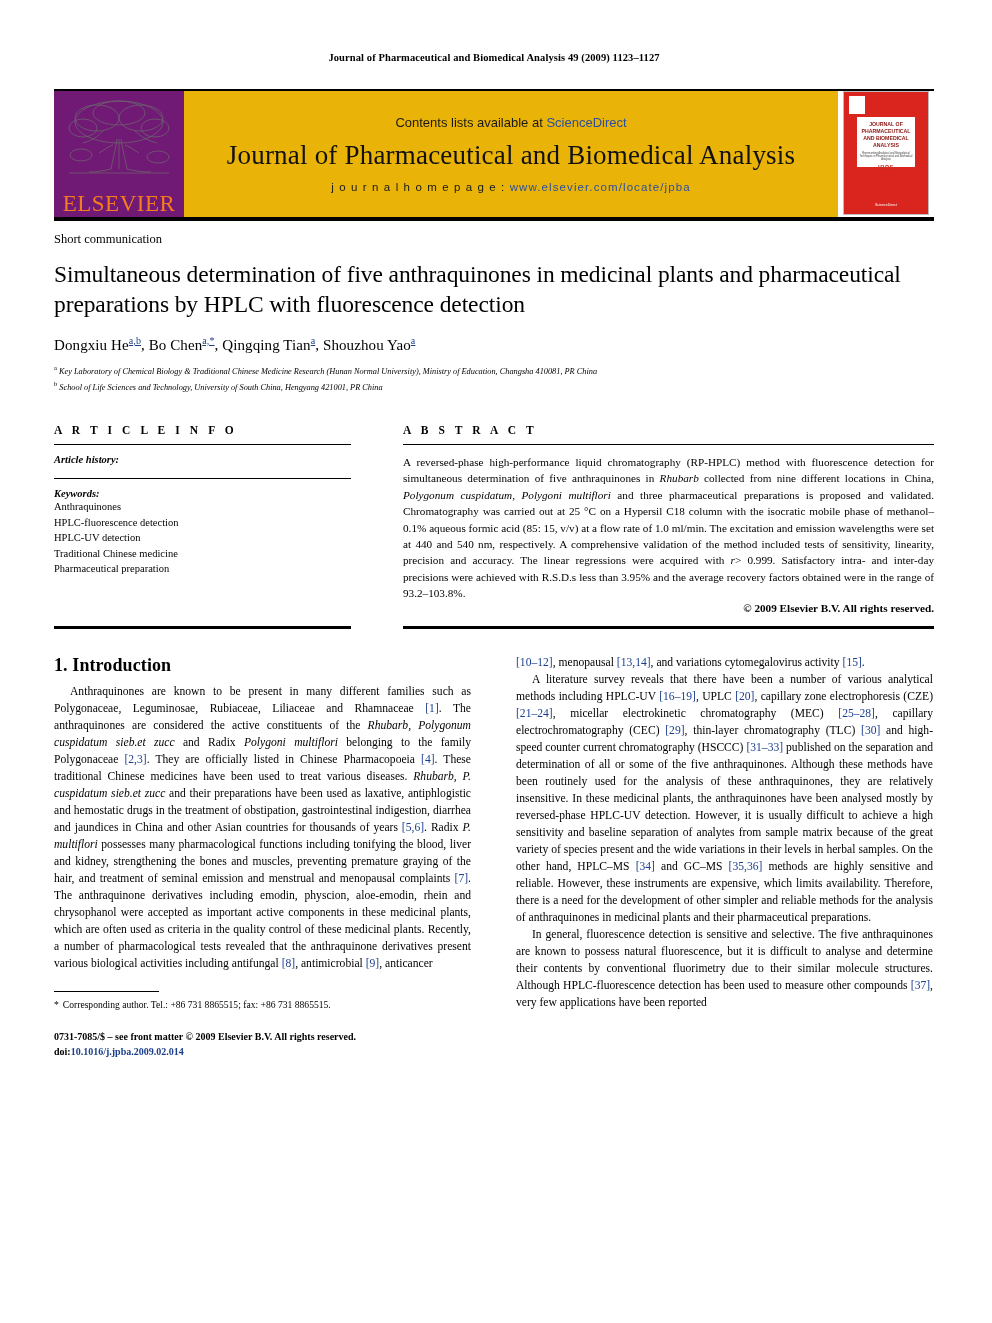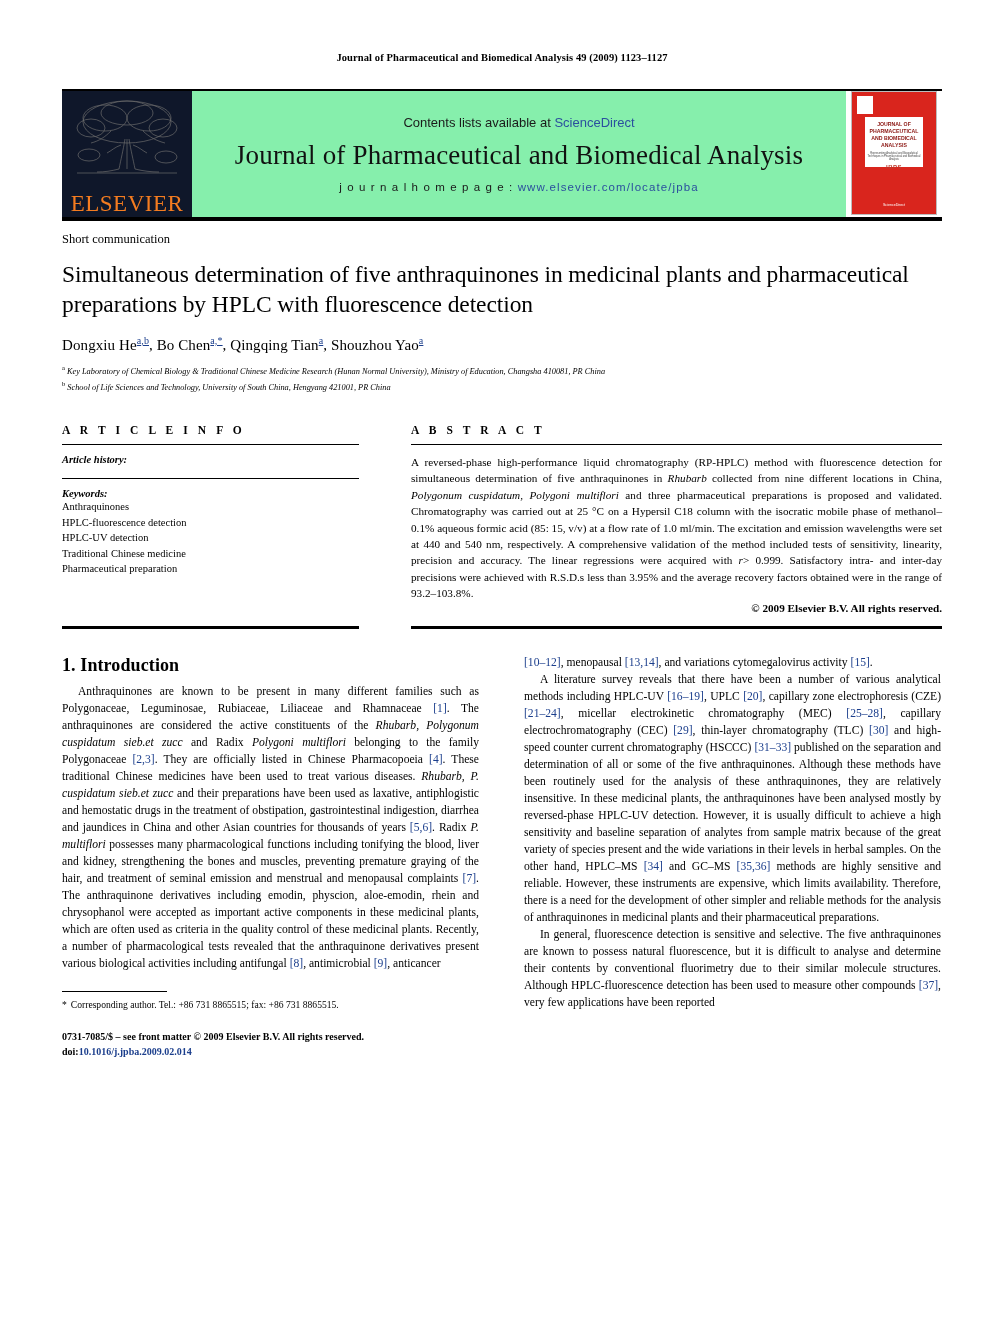--- a/index.html
+++ b/index.html
@@ -16,21 +16,21 @@
     overflow: hidden;
   }
   .page {
     position: absolute;
     left: 0; top: 0;
     width: 992px;
     height: 1323px;
   }
   .content {
     position: absolute;
-    left: 62px;
+    left: 54px;
     top: 0;
     width: 880px;
   }
 
   
   .runhead {
     text-align: center;
     font-size: 10.5px;
     font-weight: bold;
     letter-spacing: 0.1px;
@@ -49,34 +49,34 @@
   }
   .mast-left {
     width: 130px;
     flex: 0 0 130px;
     display: flex;
     flex-direction: column;
     justify-content: space-between;
     align-items: center;
     padding-top: 4px;
     padding-bottom: 2px;
-    background: #0f172a;
+    background: #701a75;
   }
   .tree-svg { display: block; }
   .elsevier-word {
     font-family: "Liberation Serif", serif;
     color: #F47C20;
     font-size: 23px;
     letter-spacing: 0.5px;
     line-height: 1;
     font-weight: 400;
   }
   .mast-center {
     flex: 1 1 auto;
-    background: #86efac;
+    background: #eab308;
     display: flex;
     flex-direction: column;
     justify-content: center;
     align-items: center;
     gap: 10px;
   }
   .contents-line {
     font-family: "Liberation Sans", sans-serif;
     font-size: 13px;
     color: #1a1a1a;

